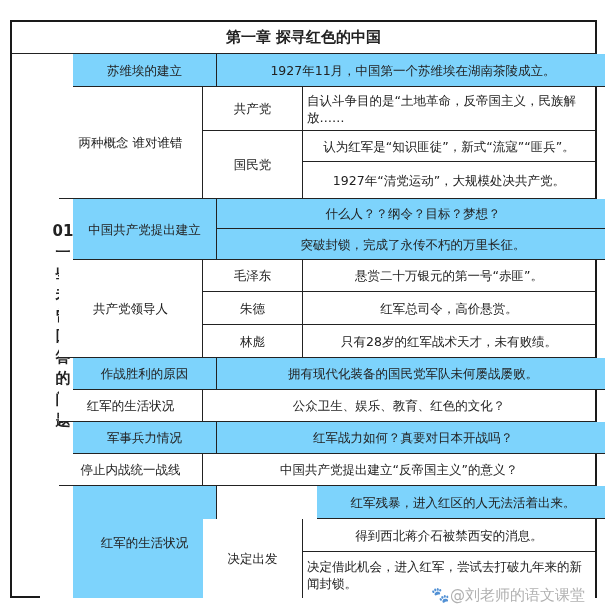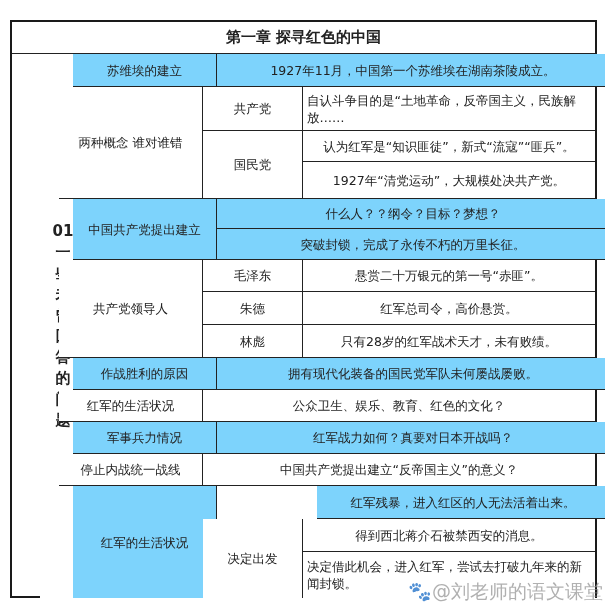--- a/index.html
+++ b/index.html
@@ -4,21 +4,21 @@
 <style>
   html,body{margin:0;padding:0;background:#ffffff;}
   body{width:605px;height:611px;position:relative;overflow:hidden;font-family:"DejaVu Sans","Liberation Sans",sans-serif;color:#222;}
   .tbl{position:absolute;left:10px;top:20px;width:587px;height:578px;border:2px solid #1a1a1a;box-sizing:border-box;}
   .cell{position:absolute;box-sizing:border-box;display:flex;align-items:center;justify-content:center;text-align:right;font-size:12.5px;line-height:17px;border-right:1.5px solid #222;border-bottom:1.5px solid #222;padding:0 4px;}
   .g{background:#7dd3fc;margin-left:14px;}
   .w{background:#ffffff;}
   .title{font-weight:bold;font-size:15px;}
   .side{flex-direction:column;font-weight:bold;font-size:15px;line-height:21px;border-bottom:none;margin-left:28px;}
   .left{justify-content:flex-start;text-align:left;}
-  .wm{position:absolute;right:2px;bottom:6px;font-size:19px;color:rgba(150,150,150,0.75);white-space:nowrap;}
+  .wm{position:absolute;right:20px;bottom:6px;font-size:15px;color:rgba(150,150,150,0.75);white-space:nowrap;}
 </style>
 </head>
 <body>
 
 <div class="tbl">
 
   <div class="cell w title" style="left:0;top:0;width:583px;height:32px;border-right:none;">第一章 探寻红色的中国</div>
 
   <div class="cell w side" style="left:0;top:32px;width:47px;height:544px;">
     <span>01</span>

